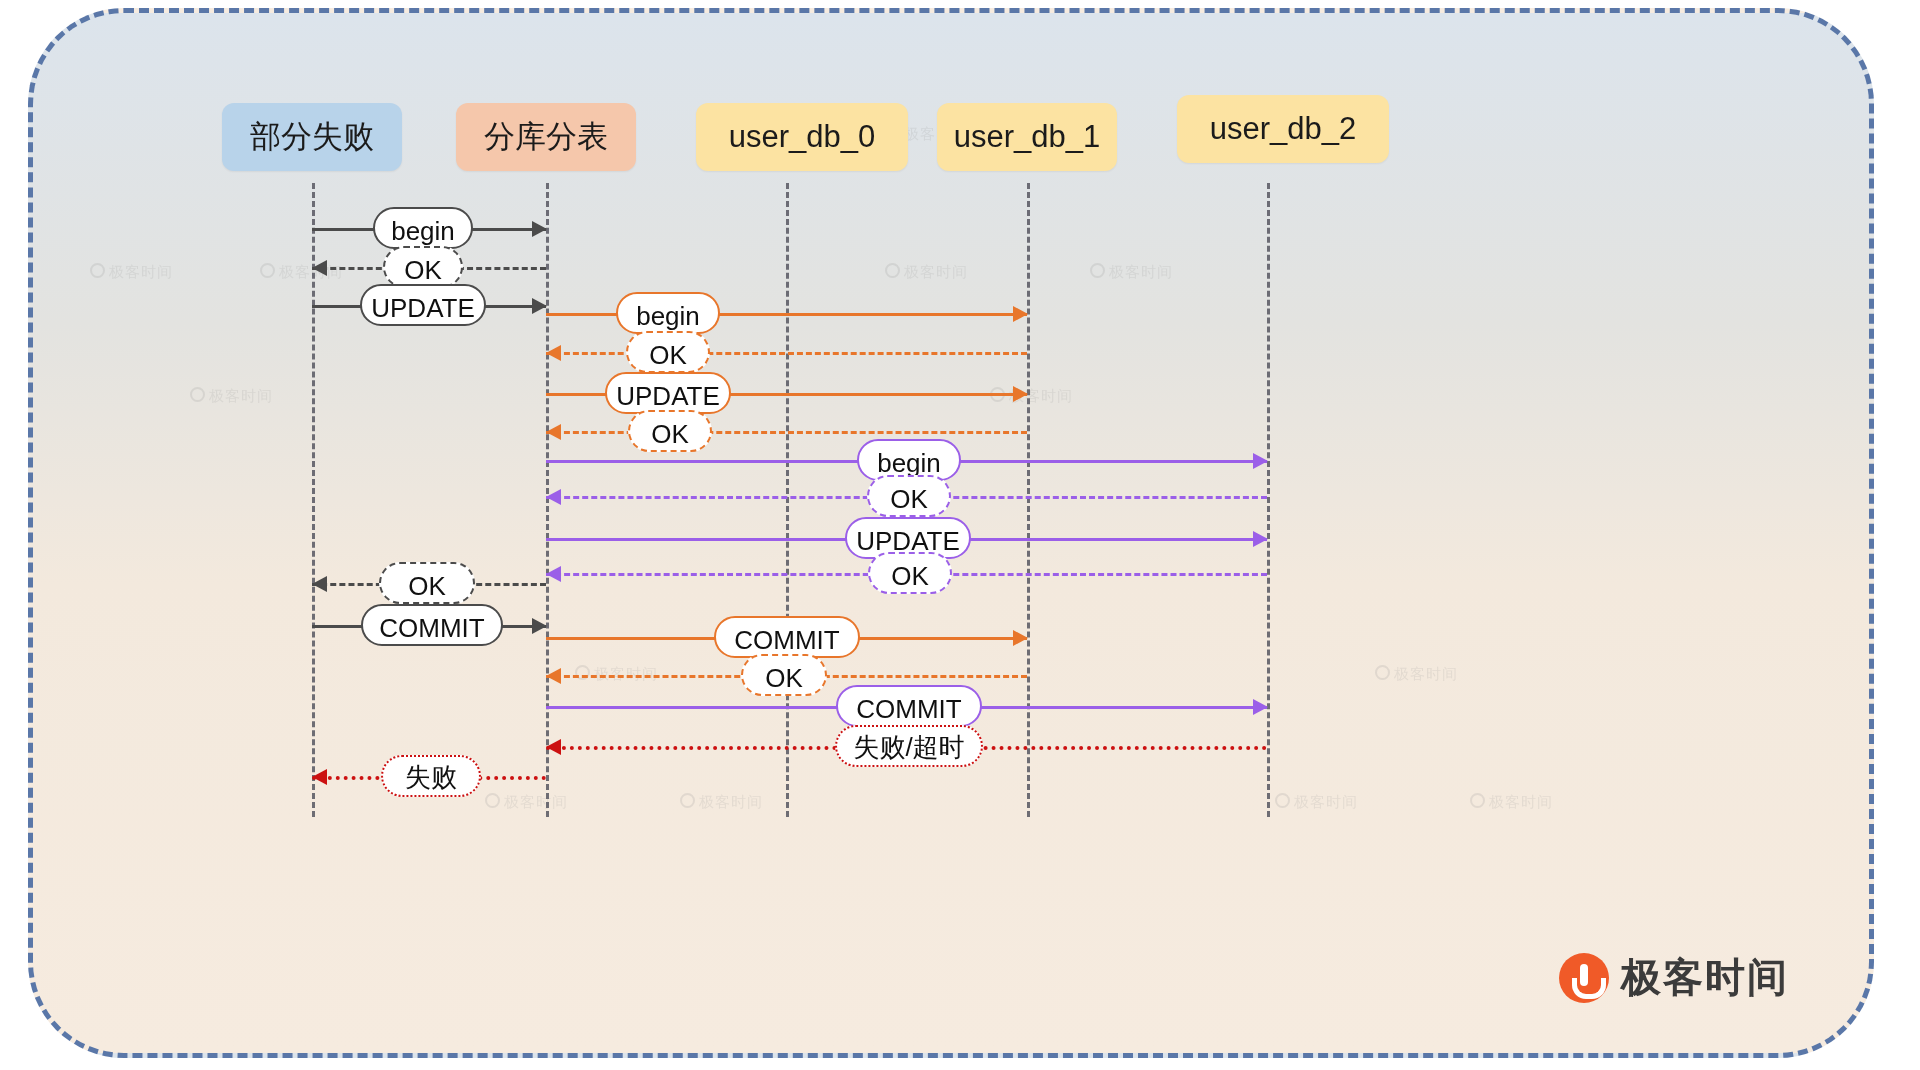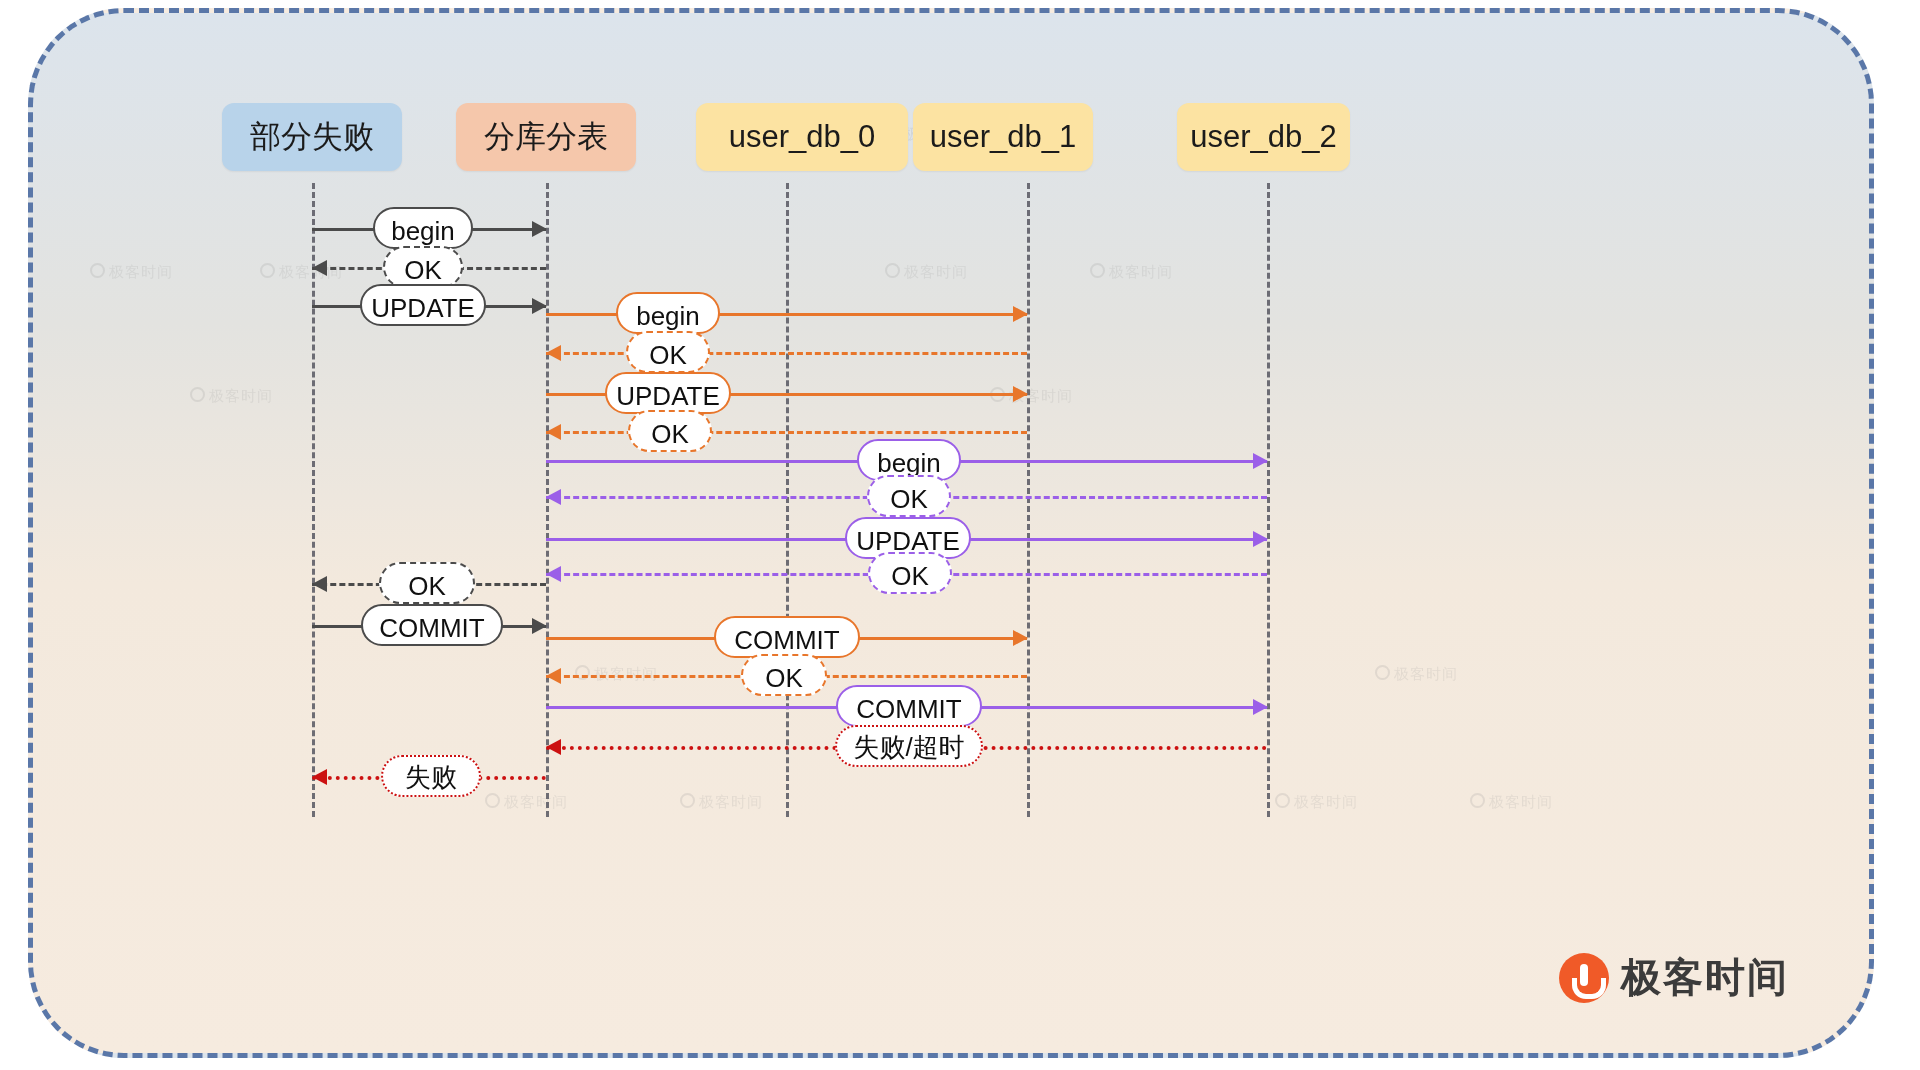--- a/index.html
+++ b/index.html
@@ -180,24 +180,24 @@
     <div id="participants-layer">
         <div class="pbox" style="left: 189px; top: 90px; width: 180px; background: rgb(184, 211, 234);">
           <span>部分失败</span>
         </div>
         <div class="pbox" style="left: 423px; top: 90px; width: 180px; background: rgb(245, 199, 171);">
           <span>分库分表</span>
         </div>
         <div class="pbox" style="left: 663px; top: 90px; width: 212px; background: rgb(252, 227, 162);">
           <span>user_db_0</span>
         </div>
-        <div class="pbox" style="left: 880px; top: 90px; width: 180px; background: rgb(252, 227, 162); justify-content: center;">
+        <div class="pbox" style="left: 904px; top: 90px; width: 180px; background: rgb(252, 227, 162); justify-content: center;">
           <span>user_db_1</span>
         </div>
-        <div class="pbox" style="left: 1144px; top: 90px; width: 173px; background: rgb(252, 227, 162); align-items: center;">
+        <div class="pbox" style="left: 1144px; top: 82px; width: 212px; background: rgb(252, 227, 162); align-items: center;">
           <span>user_db_2</span>
         </div>
       </div>
     <div id="lifelines-layer">
         <div class="lifeline" style="left: 279px; top: 170px; height: 634px;"></div>
         <div class="lifeline" style="left: 513px; top: 170px; height: 634px;"></div>
         <div class="lifeline" style="left: 753px; top: 170px; height: 634px;"></div>
         <div class="lifeline" style="left: 994px; top: 170px; height: 634px;"></div>
         <div class="lifeline" style="left: 1234px; top: 170px; height: 634px;"></div>
       </div>

